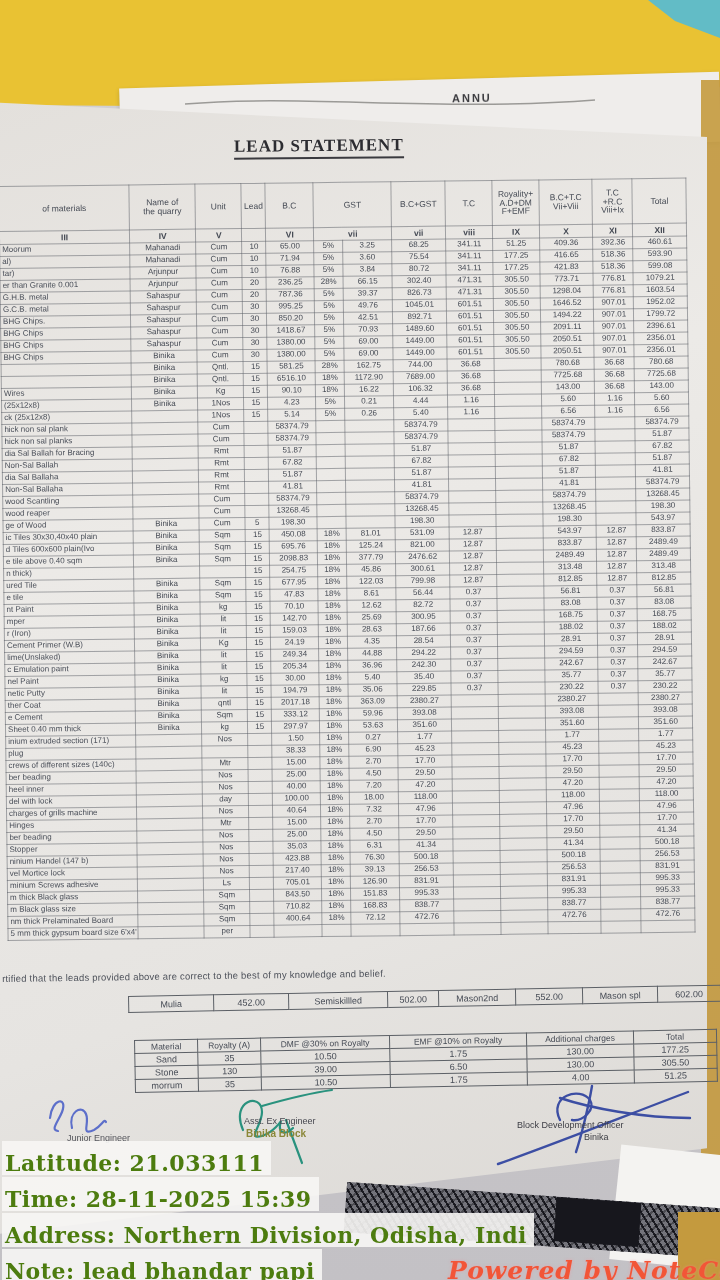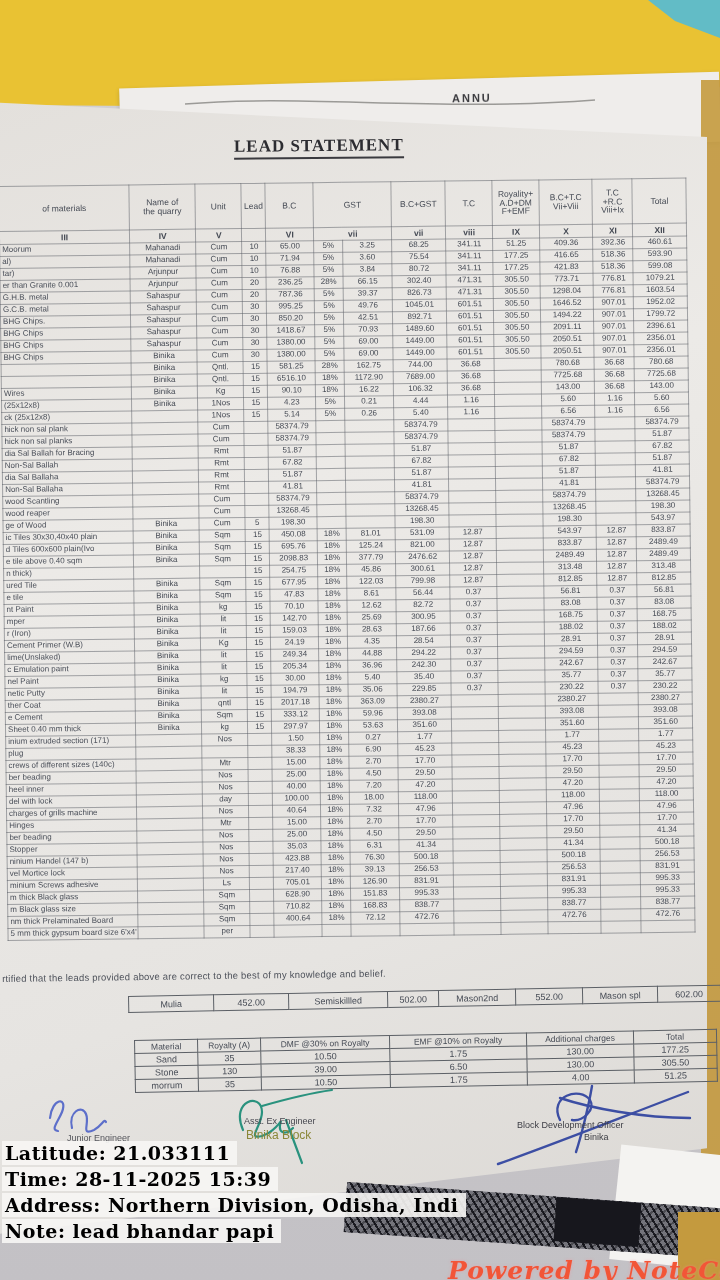--- a/index.html
+++ b/index.html
@@ -38,36 +38,36 @@
   .cert{left:2px;top:973px;font-size:9.5px;color:#4e525b;transform:rotate(-.8deg);transform-origin:0 0;letter-spacing:.2px}
   
   .wage{left:128px;top:996px;transform:rotate(-1.1deg);transform-origin:0 0}
   .wage td{border:1.5px solid #5c6066;font-size:9px;color:#464b55;height:15px;text-align:center;padding:0 3px}
   
   .roy{left:134px;top:1040px;transform:rotate(-1.1deg);transform-origin:0 0}
   .roy th,.roy td{border:1.5px solid #5c6066;font-size:9px;color:#464b55;height:12px;text-align:center;padding:0 3px;white-space:nowrap}
   .roy th{font-weight:400;font-size:8.5px}
   
   .sig-label{position:absolute;font-size:9px;font-weight:400;color:#55565c;white-space:nowrap}
-  .sig-sub{position:absolute;font-size:12px;font-weight:400;color:#8a8738;white-space:nowrap}
+  .sig-sub{position:absolute;font-size:10px;font-weight:700;color:#8a8738;white-space:nowrap}
   .sig-svg{left:0;top:1080px;width:720px;height:110px;overflow:visible}
   
   .scribble{left:345px;top:1196px;width:400px;height:50px;transform:rotate(4deg);
     background:
       repeating-linear-gradient(55deg,rgba(18,18,24,.85) 0 2px,rgba(205,205,210,.25) 2px 6px),
       repeating-linear-gradient(-40deg,rgba(12,12,18,.7) 0 2px,rgba(120,120,130,.2) 2px 7px),
       #4d4d55;}
   .scribble-dark{left:555px;top:1200px;width:85px;height:44px;transform:rotate(4deg);background:#17171d}
   .white-paper-br{left:615px;top:1150px;width:110px;height:115px;background:#f4f3f1;transform:rotate(6deg)}
   .mustard-corner{left:678px;top:1212px;width:42px;height:68px;background:#c49a3e}
   
   .gps{left:2px;top:1141px;width:600px;z-index:50}
-  .gps-chip{display:table;background:rgba(247,246,244,.9);color:#000000;
-    font-family:cursive,"DejaVu Serif",serif;font-weight:700;font-size:19px;line-height:22px;
-    padding:1px 7px 1px 3px;margin-bottom:2px;white-space:nowrap;letter-spacing:.5px}
+  .gps-chip{display:table;background:rgba(247,246,244,.9);color:#4d7c0f;
+    font-family:cursive,"DejaVu Serif",serif;font-weight:700;font-size:22px;line-height:22px;
+    padding:11px 7px 1px 3px;margin-bottom:2px;white-space:nowrap;letter-spacing:.5px}
   .watermark{left:448px;top:1256px;z-index:60;font-family:cursive,"DejaVu Serif",serif;
     font-weight:700;font-style:italic;font-size:25px;color:#f25537;letter-spacing:1px;
     text-shadow:0 0 3px rgba(255,140,150,.55);white-space:nowrap}
 </style>
 </head>
 <body>
 
 <div class="abs yellow-band"></div>
 <div class="abs teal-corner"></div>
 <div class="abs bg-sheet"></div>
@@ -942,21 +942,21 @@
         <td></td>
         <td>831.91</td>
         <td></td>
         <td>995.33</td>
       </tr>
       <tr>
         <td class="mat">m thick Black glass</td>
         <td></td>
         <td>Sqm</td>
         <td></td>
-        <td>628.90</td>
+        <td>843.50</td>
         <td>18%</td>
         <td>151.83</td>
         <td>995.33</td>
         <td></td>
         <td></td>
         <td>995.33</td>
         <td></td>
         <td>995.33</td>
       </tr>
       <tr>

